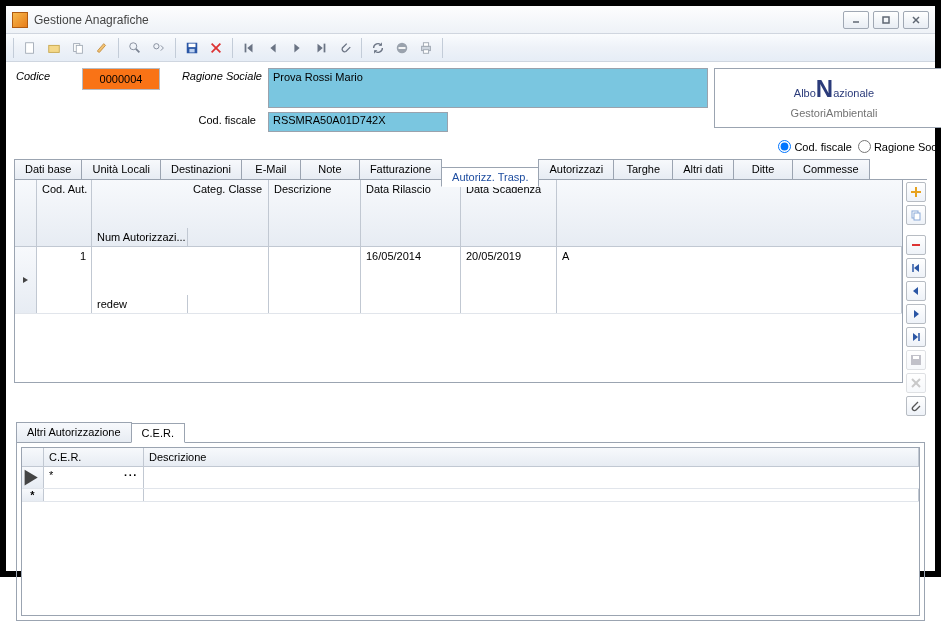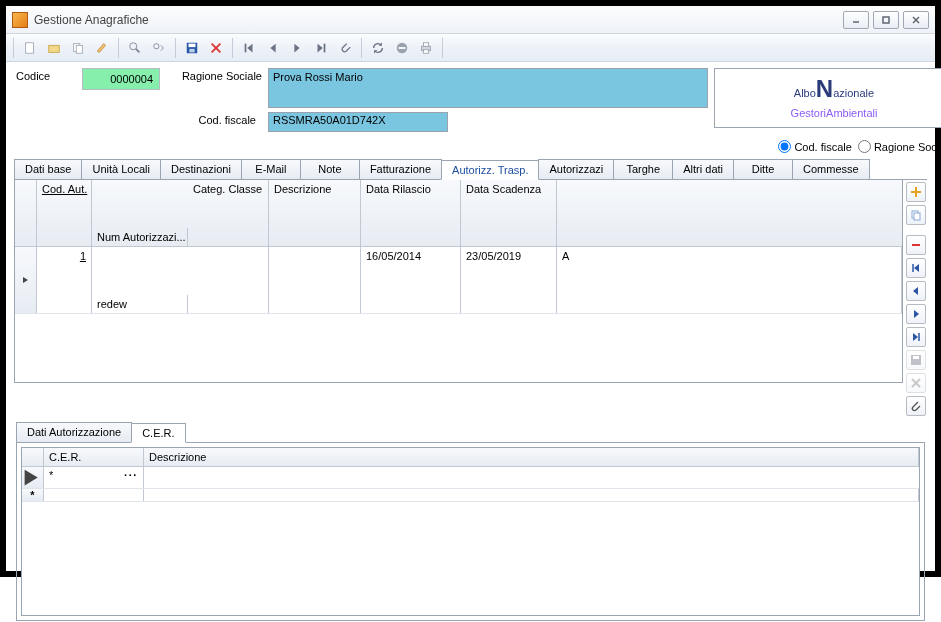--- a/index.html
+++ b/index.html
@@ -16,45 +16,45 @@
 .winbtn svg{width:10px;height:10px;stroke:#5f6773;stroke-width:1.5;fill:none;}
 
 
 .toolbar { height: 28px; background: linear-gradient(#fafcfe,#eef2f8,#e6edf6); border-bottom:1px solid #cfd6e0; display:flex; align-items:center; padding:0 4px; gap:2px;}
 .tbtn { width:22px; height:22px; border:1px solid transparent; border-radius:2px; display:flex;align-items:center;justify-content:center; color:#6a7383; }
 .tsep { width:1px; height:20px; background:#c3ccd8; margin:0 3px; }
 .tbtn svg { width:14px;height:14px; }
 
 
 .formarea { padding: 6px 10px 0 10px; display: grid; grid-template-columns: 60px 78px 96px 440px 1fr; grid-auto-rows:min-content; column-gap:6px; row-gap:4px; align-items:start; }
-.lbl { color:#000; padding-top:2px; }
-.codice-box { height:22px; border:1px solid #b7bcc3; background:#86efac; display:flex;align-items:center;justify-content:flex-end;padding:0 6px; width:78px; }
+.lbl { color:#000; padding-top:2px;font-style:italic; }
+.codice-box { height:22px; border:1px solid #b7bcc3; background:#f97316; display:flex;align-items:center;justify-content:center;padding:0 6px; width:78px; }
 .ragione-box { grid-column:4; grid-row:1; height:40px; border:1px solid #9aa2ad; background:#7ac6e0; padding:2px 4px; }
 .fiscale-box { grid-column:4; grid-row:2; width:180px; height:20px; border:1px solid #9aa2ad; background:#7ac6e0; padding:1px 4px; }
 .logo-box { grid-column:5; grid-row:1 / span 3; border:1px solid #9ba4b1; background:#fff; width:240px; height:60px; display:flex; flex-direction:column; align-items:center; justify-content:center; font-family: 'Times New Roman', serif; margin-left:auto;}
 .logo-box .l1 { font-size:16px; color:#2b3b7a; }
 .logo-box .l1 .big { font-size:24px; font-weight:bold; }
-.logo-box .l2 { font-size:16px; color:#8b5cf6; }
+.logo-box .l2 { font-size:16px; color:#737373; }
 .radio-row { grid-column:5; grid-row:3; display:flex; align-items:center; gap:6px; justify-content:flex-end; width:240px; margin-left:auto; padding-top:4px;}
 .radio-row label { display:flex; align-items:center; gap:3px; }
 .formarea .codfisc-lbl { grid-column:2 / span 2; grid-row:2; text-align:right; padding-right:6px; padding-top:2px;}
 
 
 .maintabs { margin:6px 8px 0 8px; display:flex; border-bottom:1px solid #9ba4b1; }
 .mtab { border:1px solid #9ba4b1; border-bottom:none; padding:3px 10px; background:linear-gradient(#f7f9fc,#e7ecf3); margin-right:-1px; cursor:default; min-width:60px; text-align:center;}
-.mtab.active { background:#fff; color:#1e4da0; position:relative; top:1px; border-bottom:1px solid #fff; }
+.mtab.active { background:#fff; color:#1e4da0; position:relative; top:8px; border-bottom:1px solid #fff; }
 
 
 .gridwrap { margin:0 8px; display:flex; }
 .gridpanel { flex:1; }
 .grid { border:1px solid #9ba4b1; border-top:none; }
 .grid .ghead { display:flex; background:linear-gradient(#f7f9fc,#e7ecf3); border-bottom:1px solid #c1c8d2; }
 .gcell { border-right:1px solid #c1c8d2; padding:3px 5px; overflow:hidden; white-space:nowrap; }
 .gw0 { width:22px; background:linear-gradient(#f7f9fc,#e7ecf3); text-align:center; border-right:1px solid #c1c8d2; display:flex;align-items:center;justify-content:center; }
-.gw1 { width:55px;text-decoration:underline; } .gw2 { width:96px;margin-top:48px; } .gw3 { width:81px; } .gw4 { width:92px; } .gw5 { width:100px; } .gw6 { width:96px; } .gw7 { width:50px; flex:1; }
+.gw1 { width:55px; } .gw2 { width:96px;margin-top:48px; } .gw3 { width:81px; } .gw4 { width:92px; } .gw5 { width:100px; } .gw6 { width:96px; } .gw7 { width:50px; flex:1; }
 .grow { display:flex; border-bottom:1px solid #e1e5eb; background:#fff; }
 .grow .gw0 svg { width:8px; height:8px; }
 .gridbody { height:135px; background:#fff; }
 
 
 .rside { width:24px; display:flex; flex-direction:column; gap:3px; padding:2px 0 0 3px; }
 .rbtn { width:20px; height:20px; border:1px solid #b7bcc3; background:linear-gradient(#fff,#eef2f8); display:flex;align-items:center;justify-content:center; border-radius:2px;}
 .rbtn svg { width:12px; height:12px; }
 .rbtn.dis { opacity:0.45; }
 
@@ -259,21 +259,21 @@
             <div class="gw0">
                 <svg viewBox="0 0 8 8">
                   <path d="M1 1l5 3-5 3z" fill="#444"></path>
                 </svg>
               </div>
             <div class="gcell gw1" style="text-align:right">1</div>
             <div class="gcell gw2">redew</div>
             <div class="gcell gw3"></div>
             <div class="gcell gw4"></div>
             <div class="gcell gw5">16/05/2014</div>
-            <div class="gcell gw6">23/05/2019</div>
+            <div class="gcell gw6">20/05/2019</div>
             <div class="gcell gw7">A</div>
           </div>
         </div>
       </div>
     </div>
     <div class="rside">
       <div class="rbtn">
           <svg viewBox="0 0 12 12">
             <line x1="6" y1="1" x2="6" y2="11" stroke="#e7a21f" stroke-width="2"></line>
             <line x1="1" y1="6" x2="11" y2="6" stroke="#e7a21f" stroke-width="2"></line>
@@ -327,21 +327,21 @@
         </div>
       <div class="rbtn">
           <svg viewBox="0 0 12 12">
             <path d="M8 2L3 7a2 2 0 003 3l4-4" fill="none" stroke="#555" stroke-width="1.3"></path>
           </svg>
         </div>
     </div>
   </div>
 
   <div class="subtabs">
-    <div class="stab">Dati Autorizzazione</div>
+    <div class="stab">Altri Autorizzazione</div>
     <div class="stab active">C.E.R.</div>
   </div>
   <div class="subpanel">
     <div class="subgrid">
       <div class="ghead">
         <div class="gcell gw0 sgw0"></div>
         <div class="gcell sgw1">C.E.R.</div>
         <div class="gcell sgw2" style="width:350px">Descrizione</div>
       </div>
       <div class="subbody">

